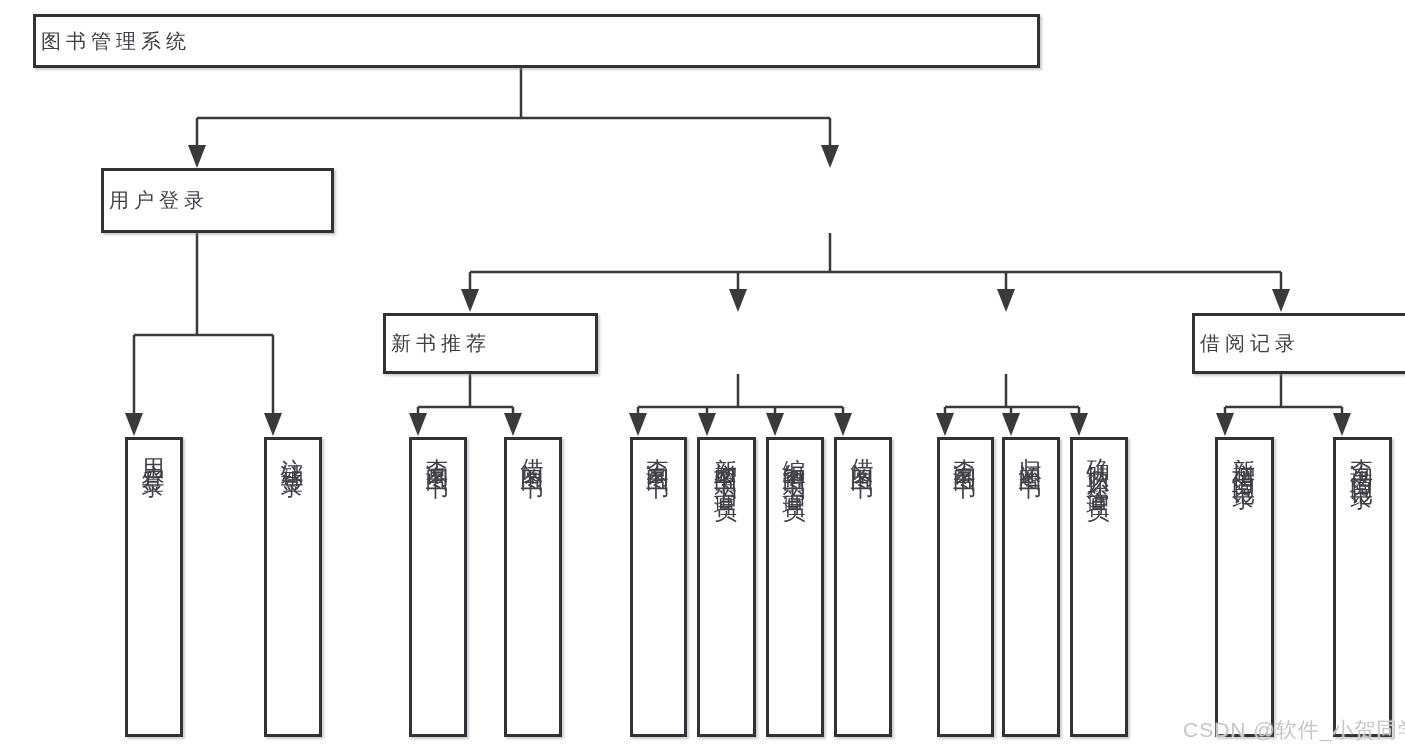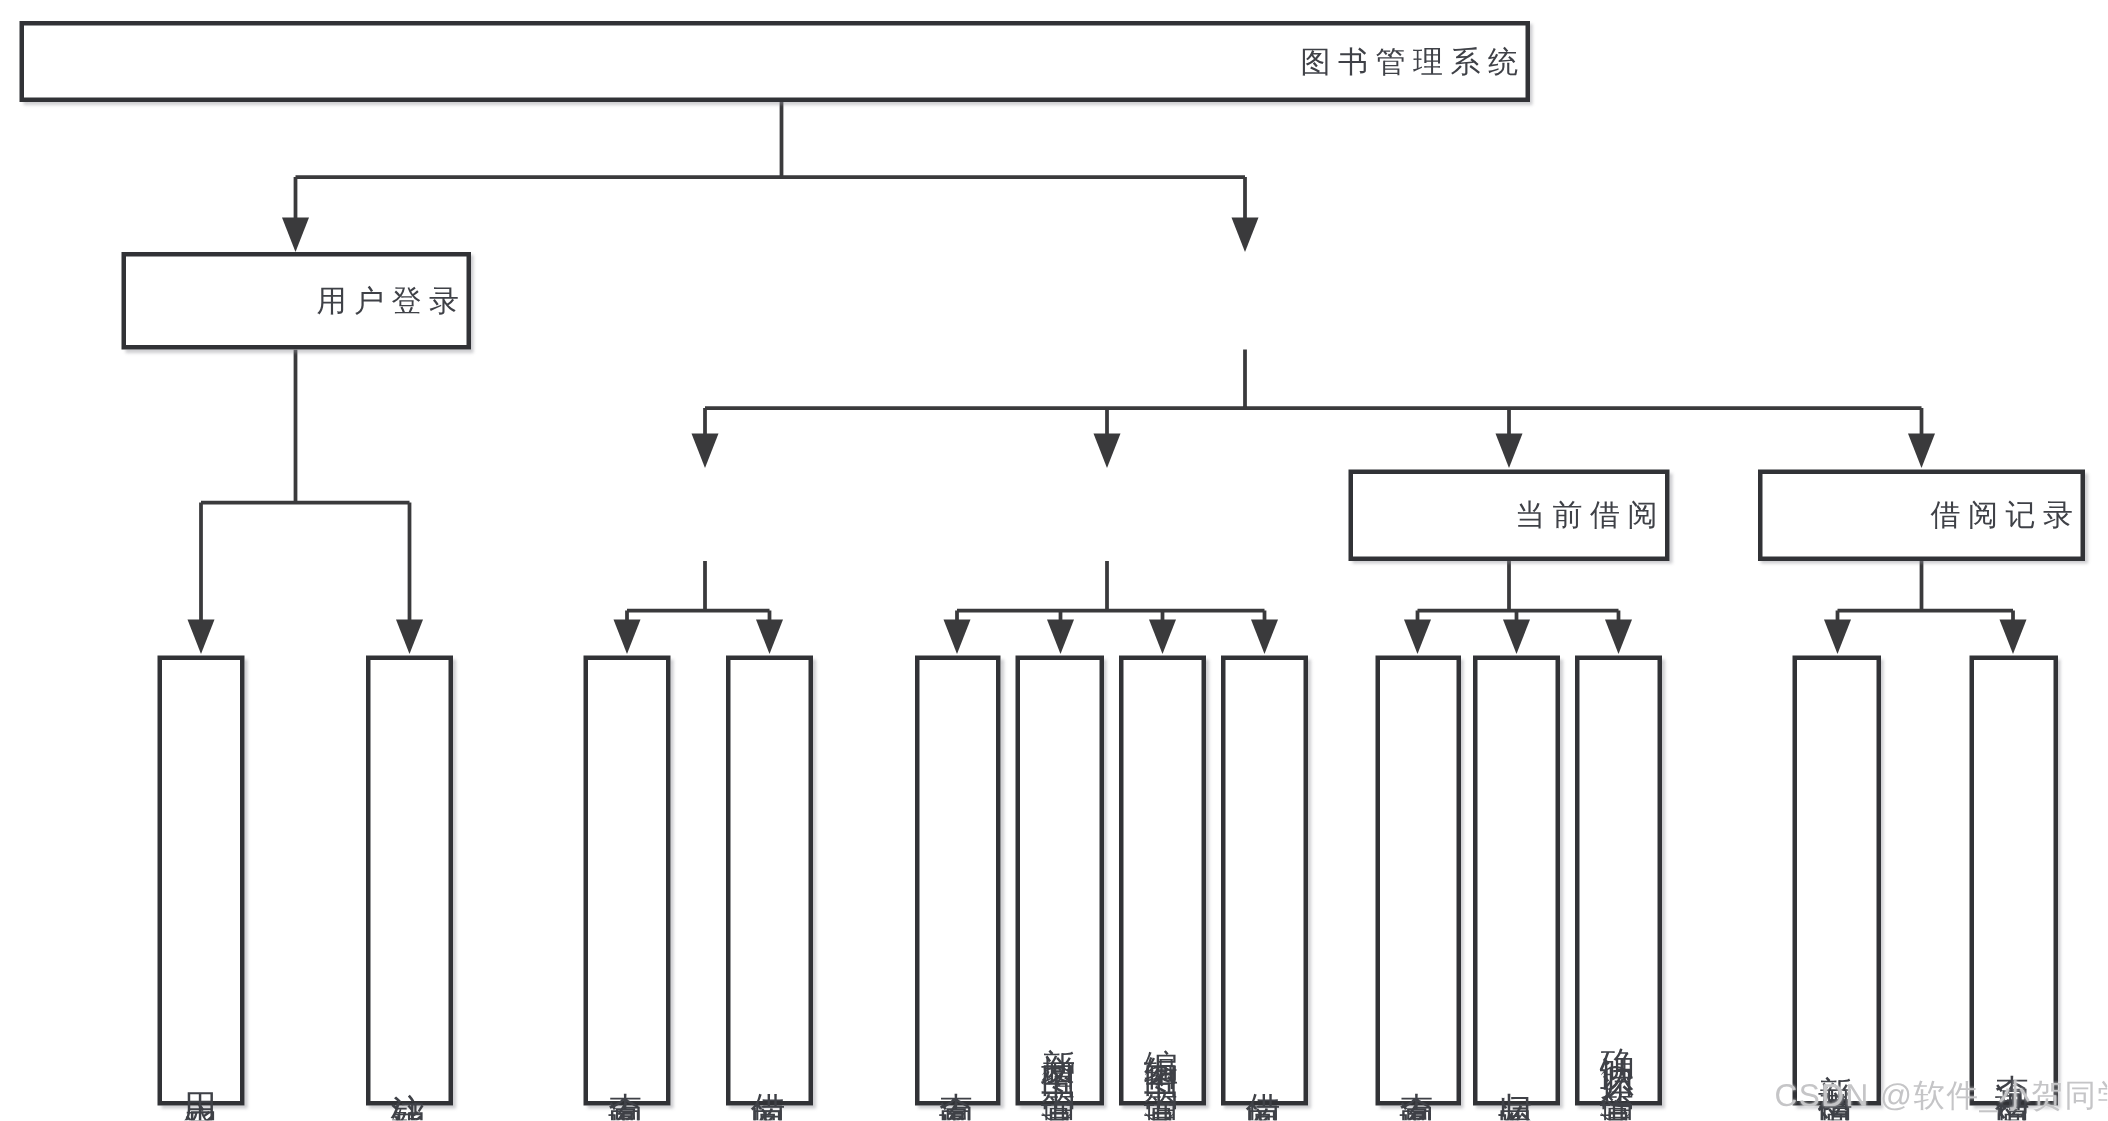--- a/index.html
+++ b/index.html
@@ -10,23 +10,24 @@
     overflow:hidden;
     font-family:"Liberation Sans","DejaVu Sans",sans-serif;
   }
   .wires{position:absolute;left:0;top:0;z-index:1;}
   .node{
     position:absolute;
     box-sizing:border-box;
     background:#ffffff;
     border:3px solid #313236;
     color:#3f4147;
-    display:flex;align-items:center;justify-content:flex-end;
+    display:flex;align-items:center;justify-content:flex-start;
     z-index:2;
     box-shadow:2px 2px 2px rgba(145,145,150,0.45);
+    margin-left:20px;
   }
   .hbox{font-size:20px;letter-spacing:5px;text-indent:5px;}
   .vbox{
     top:437px;height:300px;width:58px;
     writing-mode:vertical-rl;text-orientation:mixed;
     font-size:23px;letter-spacing:6px;
     z-index:2;
   }
   
   .b-root{left:13px;top:14px;width:1007px;height:54px;}
@@ -82,22 +83,22 @@
   </svg>
 
   <div class="node hbox b-root">
     <span>图书管理系统</span>
   </div>
 
   <div class="node hbox b-user">
     <span>用户登录</span>
   </div>
 
-  <div class="node hbox b-l3-3">
-    <span>当前借阅</span>
+  <div class="node hbox b-l3-1">
+    <span>新书推荐</span>
   </div>
   <div class="node hbox b-l3-4">
     <span>借阅记录</span>
   </div>
 
   <div class="node vbox lf1">
     <span>用户登录</span>
   </div>
   <div class="node vbox lf2">
     <span>注销登录</span>

